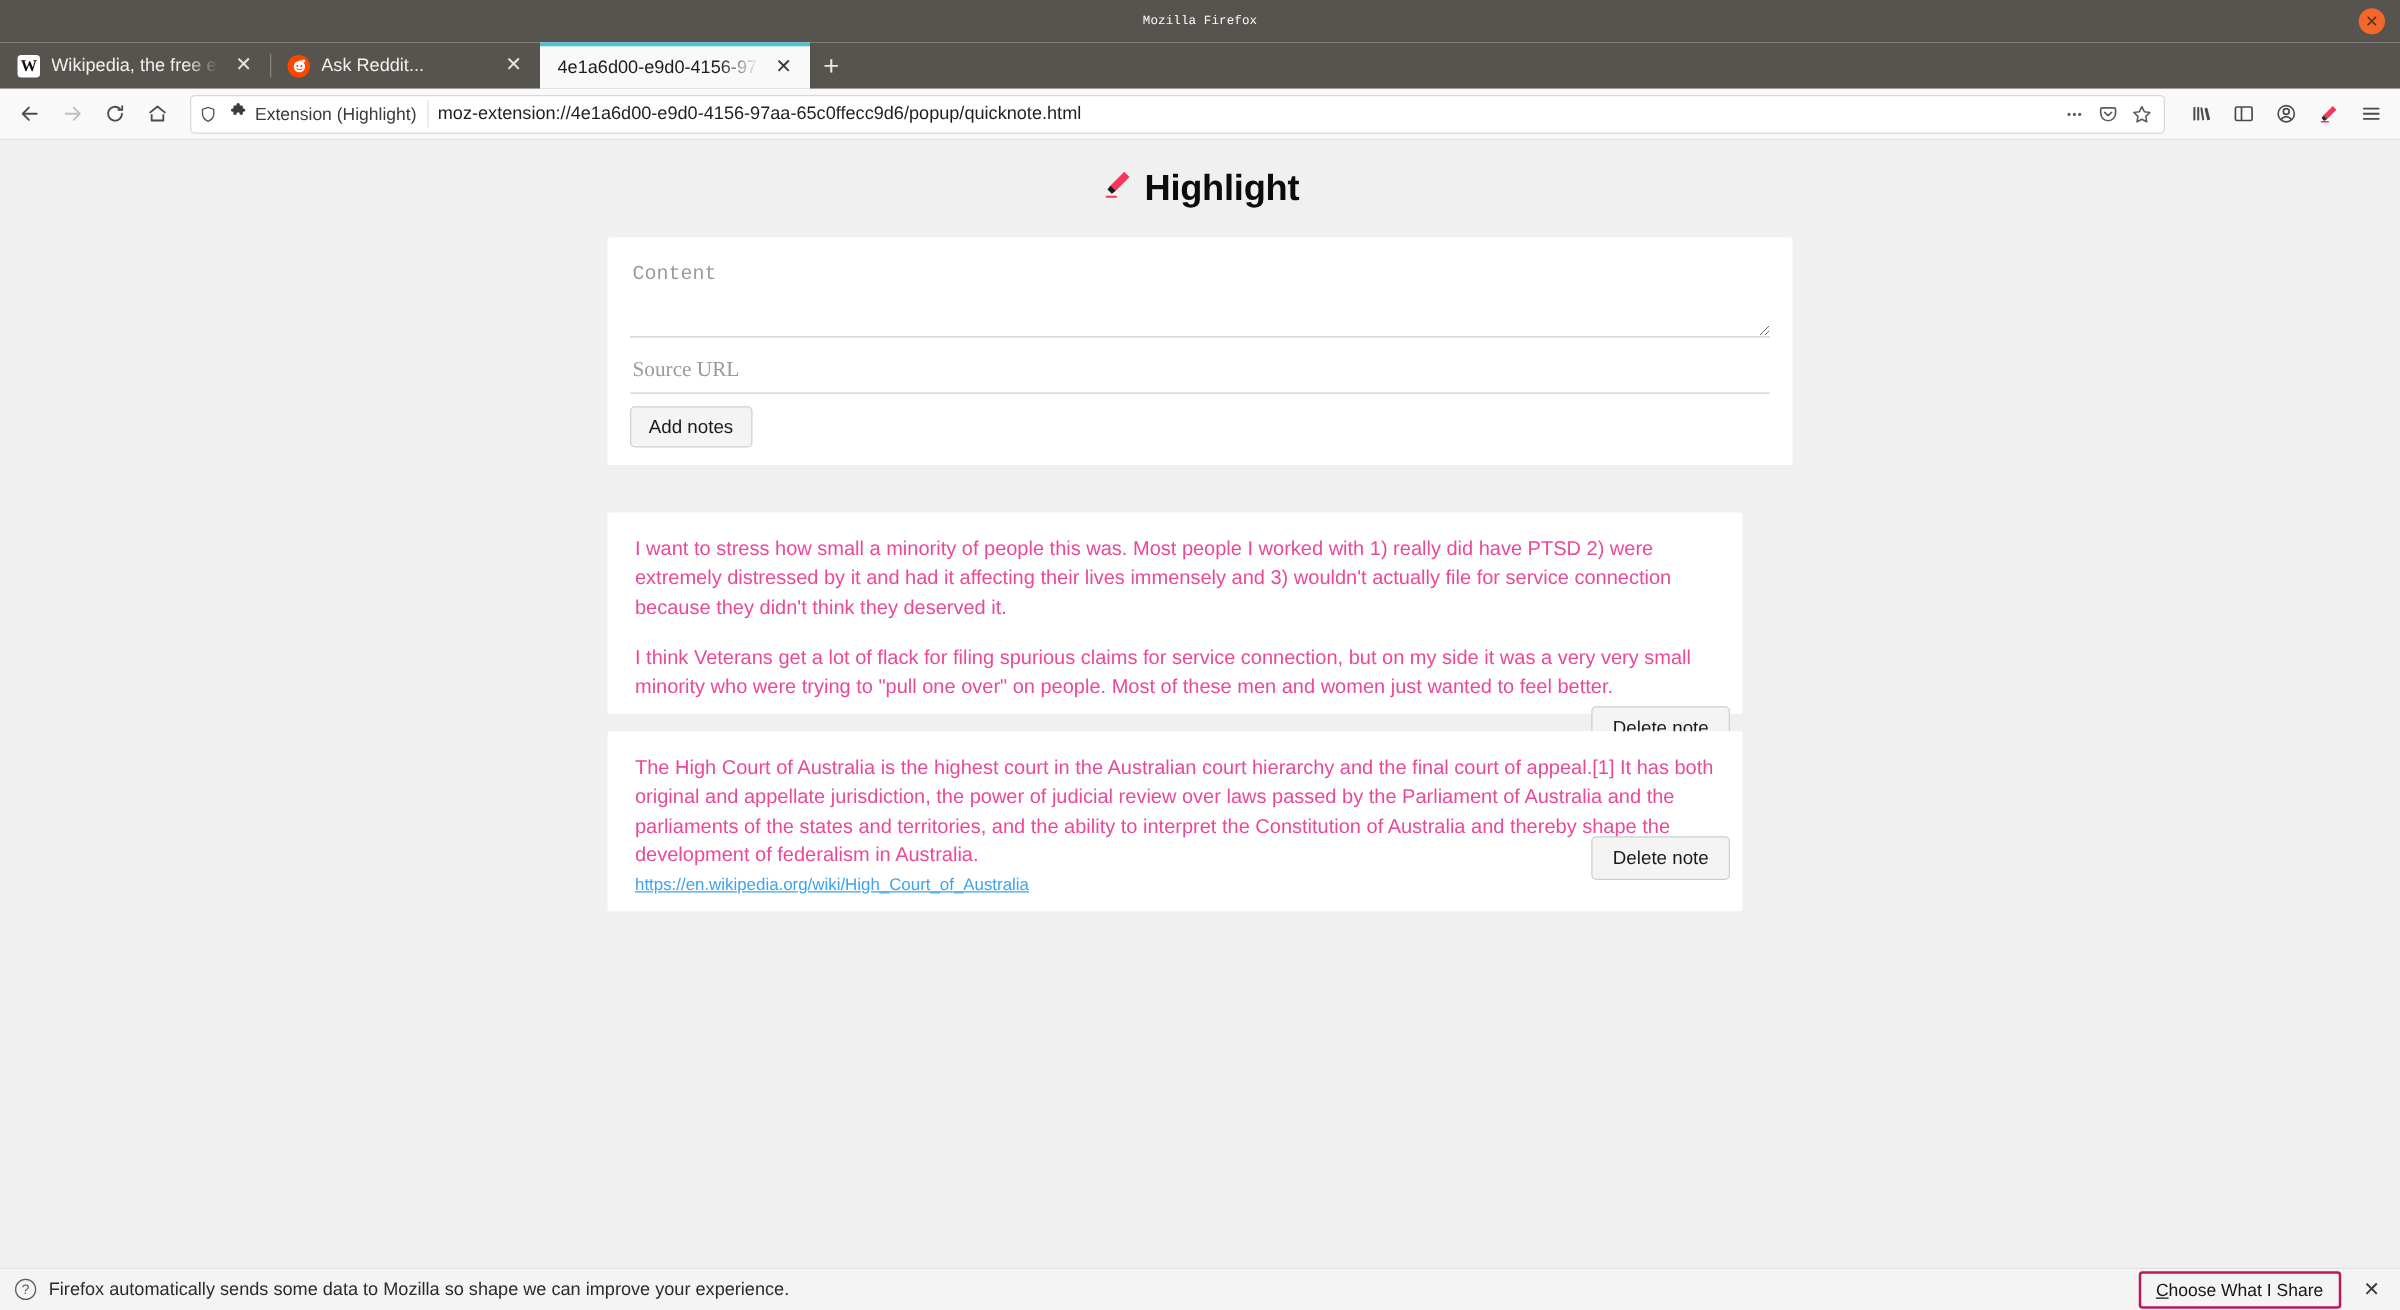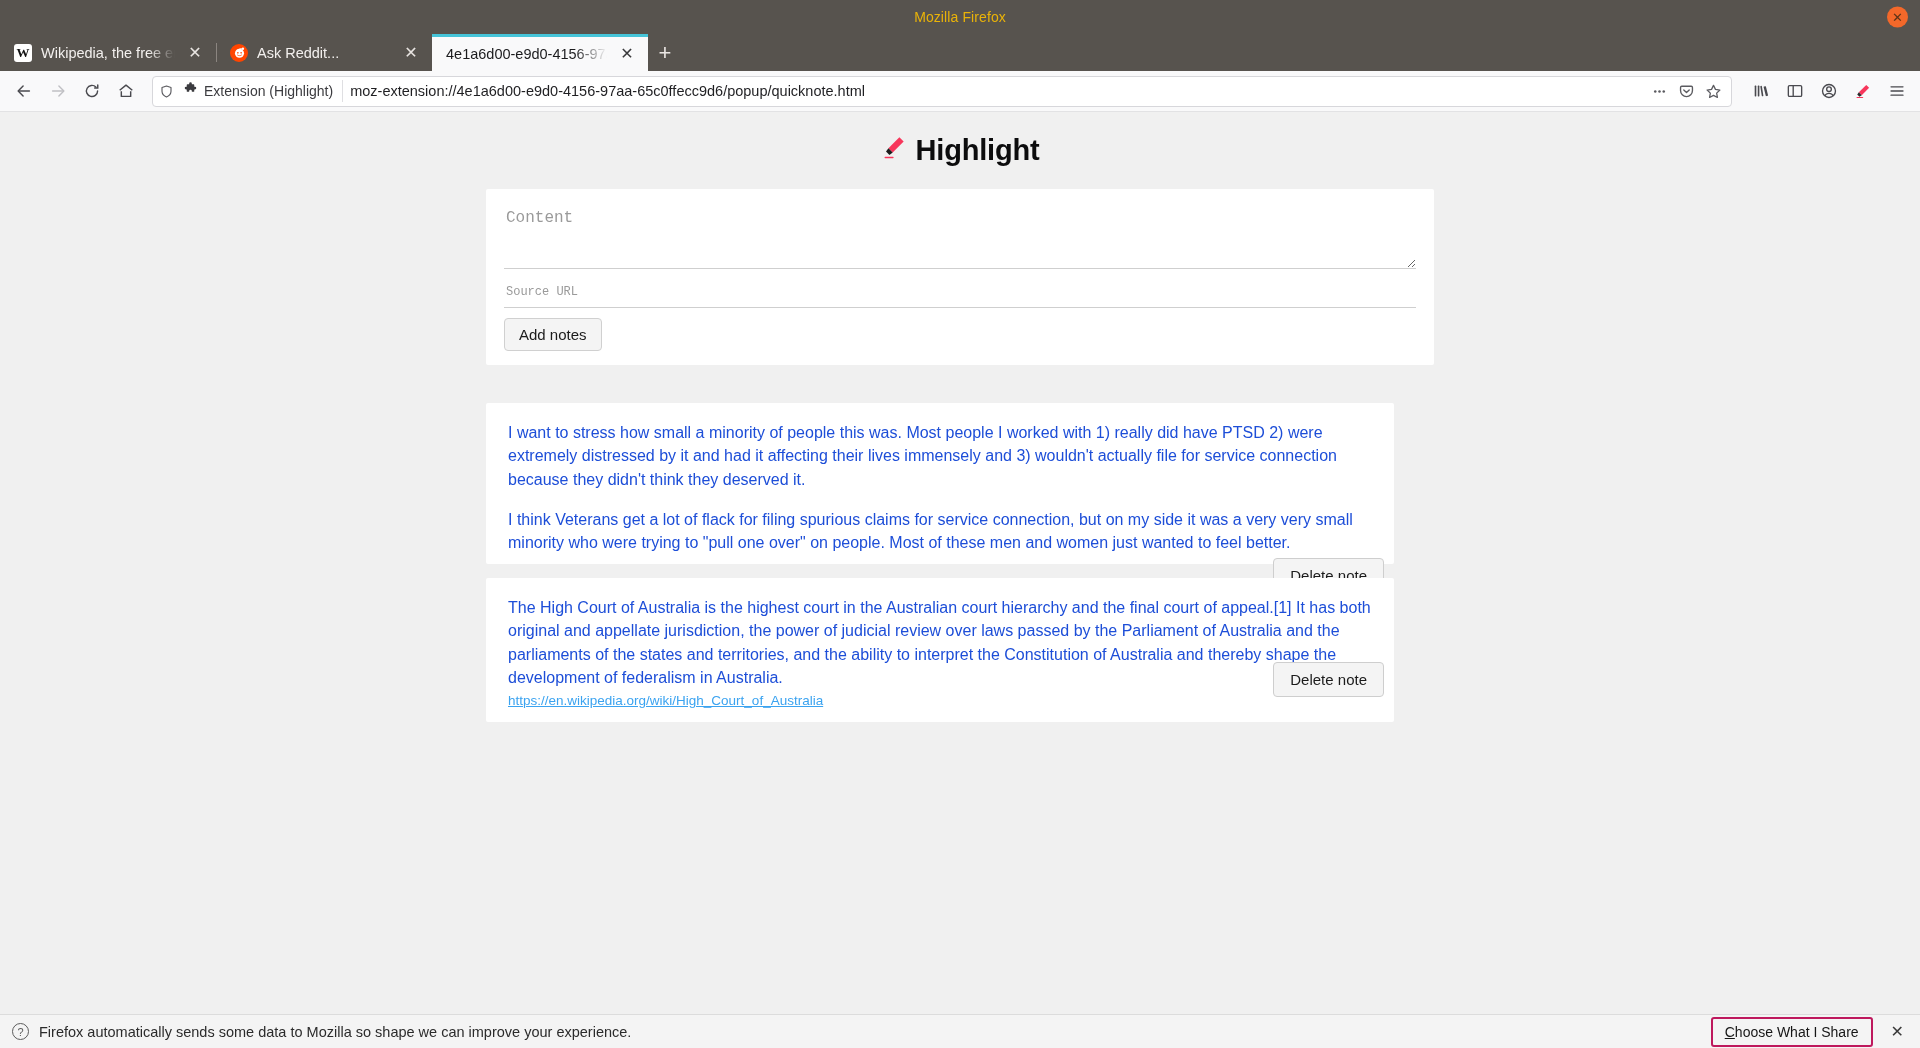--- a/index.html
+++ b/index.html
@@ -19,23 +19,24 @@
   }
 
   .titlebar {
     height: 34px;
     background: #57534e;
     position: relative;
     display: flex; align-items: center; justify-content: center;
     flex: none;
   }
   .titlebar-text {
-    color: #eab308;
-    font-size: 14px;
+    color: #ffffff;
+    font-size: 10px;
     letter-spacing: .1px;
+    font-family: Liberation Mono, monospace;
   }
   .window-close {
     position: absolute; right: 12px; top: 50%;
     transform: translateY(-50%);
     width: 21px; height: 21px; border-radius: 50%;
     background: #f3682a;
     display: flex; align-items: center; justify-content: center;
     color: #5a3318; font-size: 13px; line-height: 1;
     cursor: pointer;
   }
@@ -220,22 +221,22 @@
     color: #1b1b1b;
     padding: 6px 2px;
     display: block;
     background: transparent;
   }
   .field-input {
     width: 100%;
     border: none;
     border-bottom: 1px solid #cfcfcf;
     outline: none;
-    font-size: 12px;
-    font-family: Liberation Mono, monospace;
+    font-size: 17px;
+    font-family: Liberation Serif, serif;
     color: #1b1b1b;
     padding: 8px 2px;
     display: block;
     background: transparent;
     margin-top: 8px;
   }
   .field-textarea::placeholder, .field-input::placeholder { color: #9a9a9a; }
   .add-note-wrap { margin-top: 10px; }
   .btn-sm { padding: 7px 14px; font-size: 15px; }
 
@@ -245,21 +246,21 @@
     padding: 18px 22px 10px 22px;
     margin-bottom: 2px;
     position: relative;
     width: 908px;
   }
   .note-card + .note-card { margin-top: 14px; }
   .note-body p {
     margin: 0 0 17px 0;
     font-size: 16px;
     line-height: 1.45;
-    color: #1d4ed8;
+    color: #ec4899;
   }
   .note-body p:last-child { margin-bottom: 0; }
   .note-footer {
     display: flex; align-items: flex-end; justify-content: space-between;
     margin-top: 4px;
   }
   .note-link {
     color: #3ba3f0;
     font-size: 13.5px;
     text-decoration: underline;

